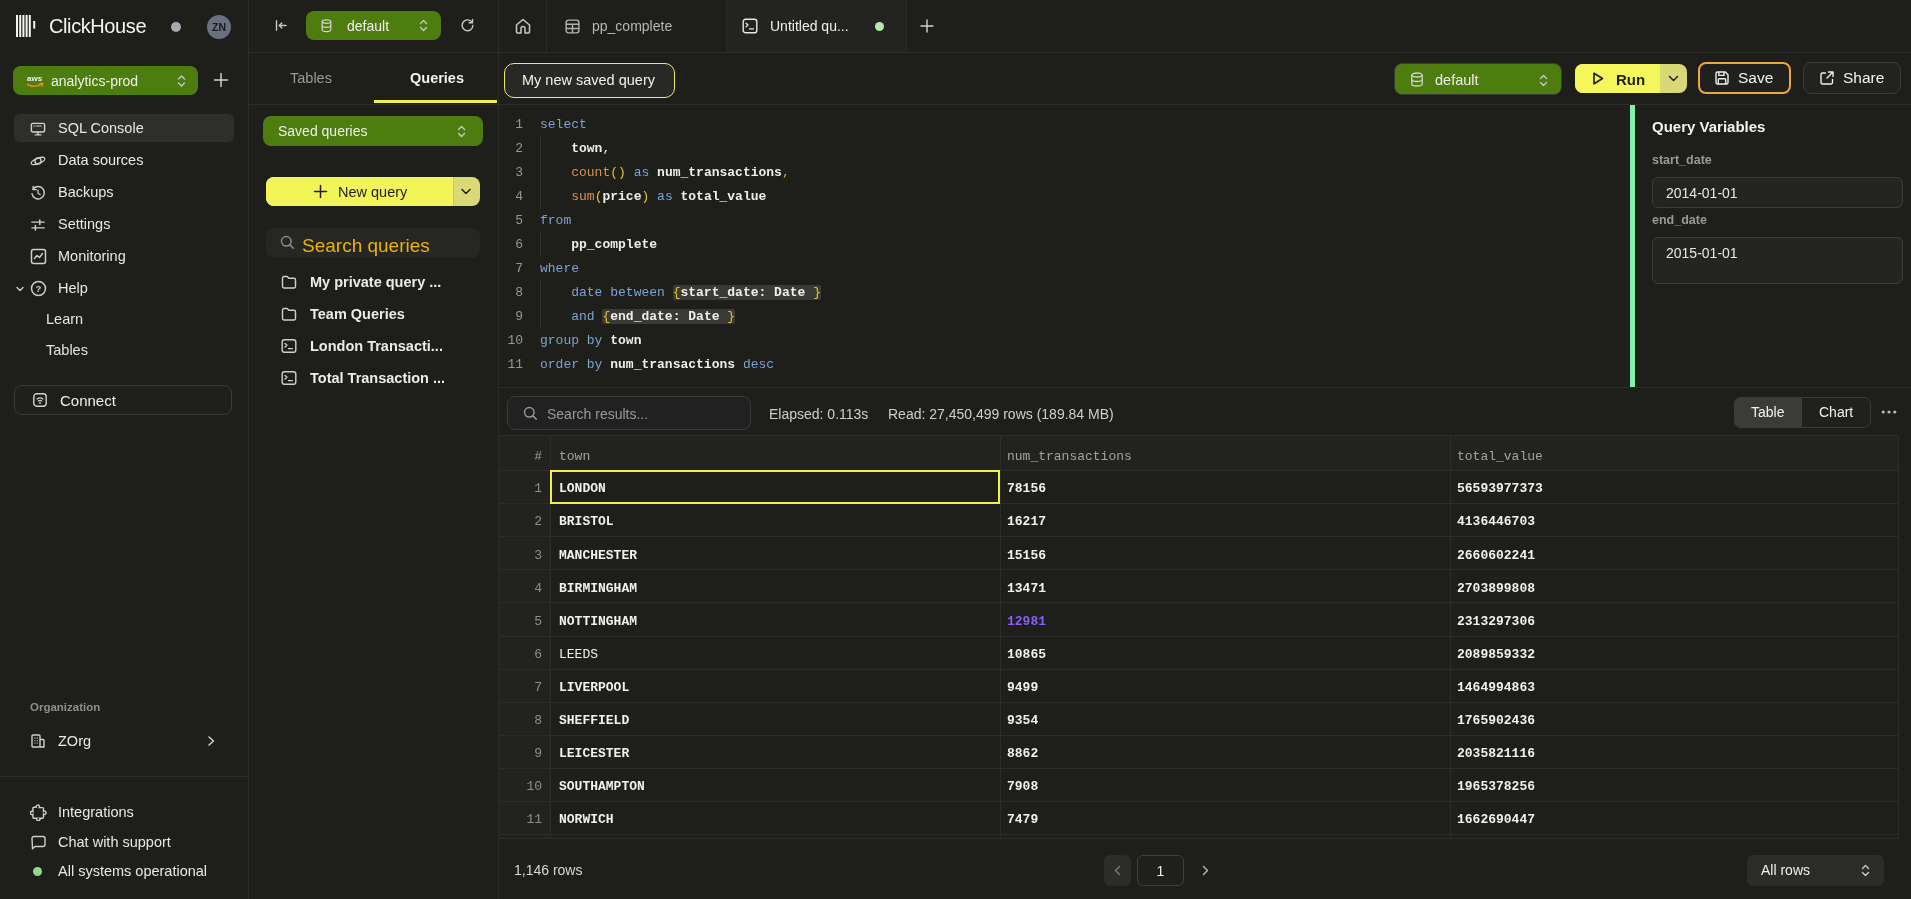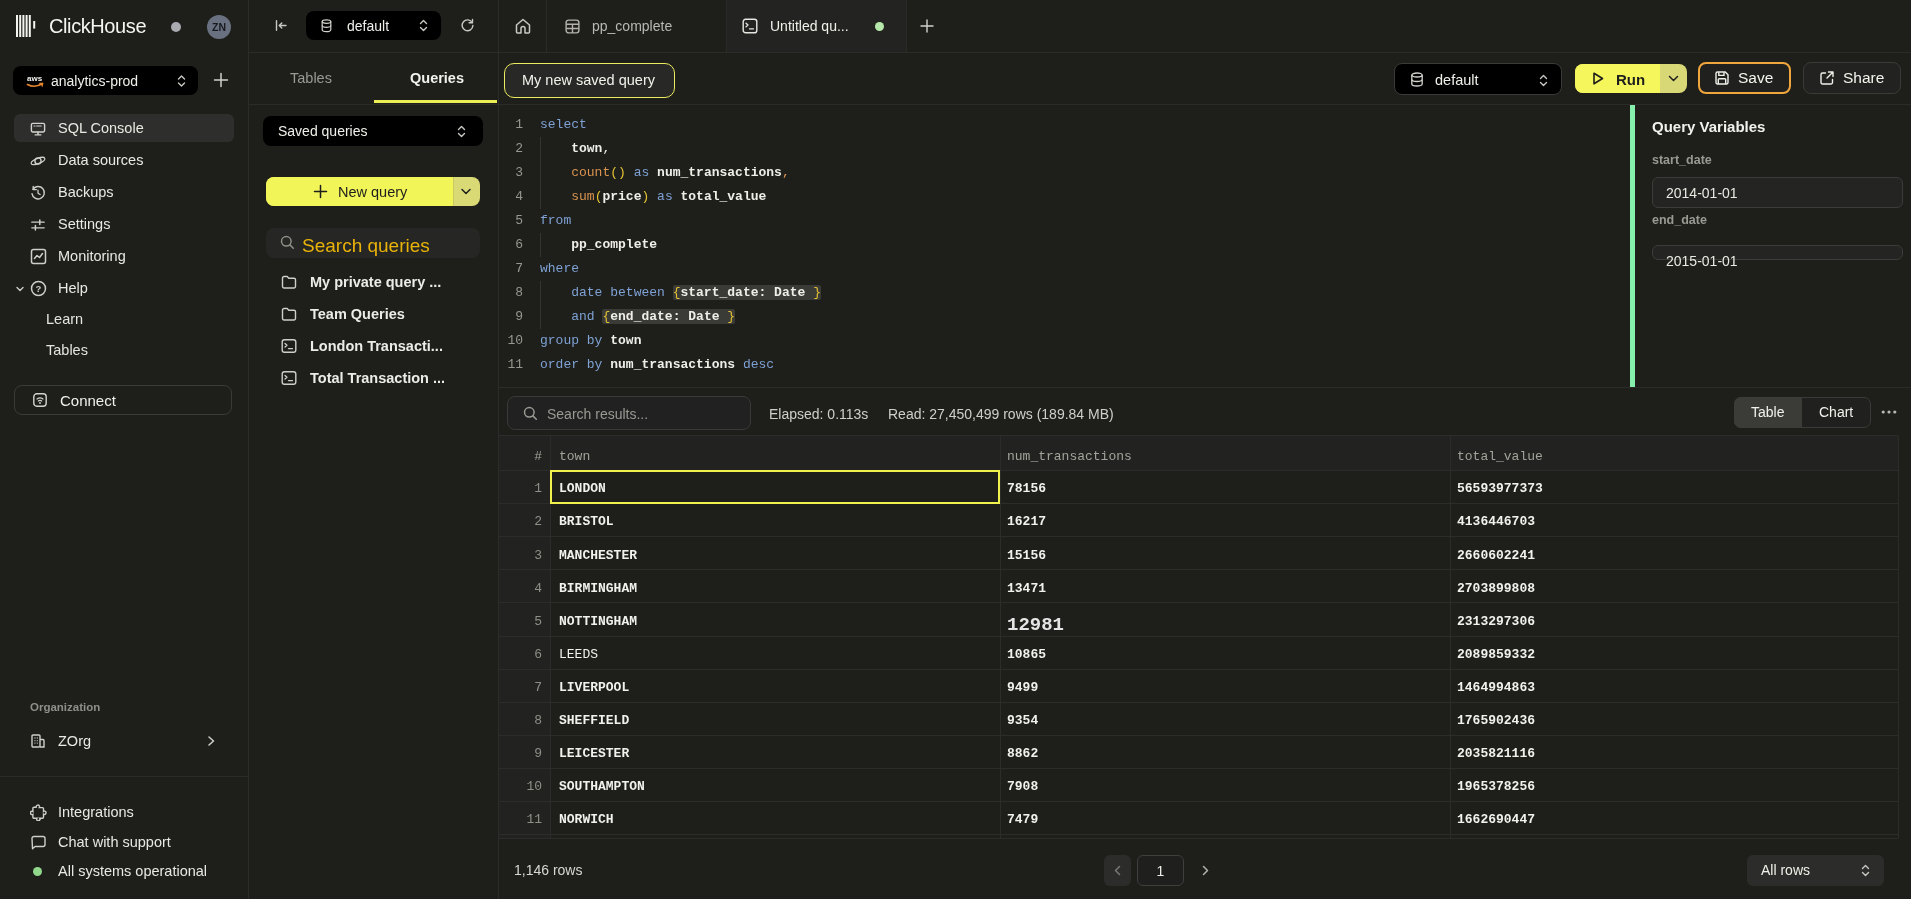--- a/index.html
+++ b/index.html
@@ -8,21 +8,21 @@
 .abs { position:absolute; }
 .mono { font-family:"Liberation Mono", monospace; }
 svg { display:block; }
 
 
 #sidebar { left:0; top:0; width:249px; height:899px; border-right:1px solid #2b2b29; }
 .sideitem { position:absolute; left:58px; font-size:14.5px; color:#e9e9e3; white-space:nowrap; }
 .sideicon { position:absolute; left:30px; }
 
 
-.sel { position:absolute; background:#000000; border-radius:8px; }
+.sel { position:absolute; background:#4d7c0f; border-radius:8px; }
 
 
 #topstrip-border { left:249px; top:52px; width:1662px; height:1px; background:#2b2b29; }
 
 
 #toolbar-border { left:499px; top:104px; width:1412px; height:1px; background:#2b2b29; }
 
 
 #gutter { left:499px; top:113px; width:24px; text-align:right; font-size:13px; line-height:24px; color:#97978f; white-space:pre; }
 #code { left:540px; top:113px; font-size:13px; line-height:24px; color:#ebebe4; white-space:pre; }
@@ -315,21 +315,21 @@
 <span class="k">group by</span> <b>town</b>
 <span class="k">order by</span> <b>num_transactions</b> <span class="k">desc</span></div>
 
 <div id="vars" class="abs">
   <div class="abs" style="left:17px; top:13px; font-size:15px; font-weight:600; color:#f2f2ec;">Query Variables</div>
   <div class="abs" style="left:17px; top:48px; font-size:12.5px; font-weight:600; color:#9a9a93;">start_date</div>
   <div class="abs" style="left:17px; top:72px; width:251px; height:31px; background:#242422; border:1px solid #3c3c3a; border-radius:6px;">
     <div class="abs" style="left:13px; top:7px; font-size:14px; color:#eaeae4;">2014-01-01</div>
   </div>
   <div class="abs" style="left:17px; top:108px; font-size:12.5px; font-weight:600; color:#9a9a93;">end_date</div>
-  <div class="abs" style="left:17px; top:140px; width:251px; height:15px; background:#242422; border:1px solid #3c3c3a; border-radius:6px;">
+  <div class="abs" style="left:17px; top:132px; width:251px; height:47px; background:#242422; border:1px solid #3c3c3a; border-radius:6px;">
     <div class="abs" style="left:13px; top:7px; font-size:14px; color:#eaeae4;">2015-01-01</div>
   </div>
 </div>
 <div id="results-border" class="abs"></div>
 
 <div class="abs" style="left:507px; top:396px; width:244px; height:34px; border:1px solid #3a3a38; border-radius:8px; background:#212121;"></div>
 <svg class="abs" style="left:523px; top:406px;" width="15" height="15" viewBox="0 0 15 15">
   <circle cx="6.3" cy="6.3" r="4.8" stroke="#9a9a93" stroke-width="1.5" fill="none"></circle>
   <path d="M9.9 9.9 L13.3 13.3" stroke="#9a9a93" stroke-width="1.5" stroke-linecap="round"></path>
 </svg>
@@ -383,21 +383,21 @@
 <div class="abs mono" style="left:499px; top:547.5px; width:43px; text-align:right; font-size:13px; color:#8f8f88;">3</div>
 <div class="abs mono" style="left:559px; top:547.5px; font-size:13px; font-weight:bold; color:#f2f2ec;">MANCHESTER</div>
 <div class="abs mono" style="left:1007px; top:547.5px; font-size:13px; font-weight:bold; color:#f2f2ec;">15156</div>
 <div class="abs mono" style="left:1457px; top:547.5px; font-size:13px; font-weight:bold; color:#f2f2ec;">2660602241</div>
 <div class="abs mono" style="left:499px; top:580.6px; width:43px; text-align:right; font-size:13px; color:#8f8f88;">4</div>
 <div class="abs mono" style="left:559px; top:580.6px; font-size:13px; font-weight:bold; color:#f2f2ec;">BIRMINGHAM</div>
 <div class="abs mono" style="left:1007px; top:580.6px; font-size:13px; font-weight:bold; color:#f2f2ec;">13471</div>
 <div class="abs mono" style="left:1457px; top:580.6px; font-size:13px; font-weight:bold; color:#f2f2ec;">2703899808</div>
 <div class="abs mono" style="left:499px; top:613.7px; width:43px; text-align:right; font-size:13px; color:#8f8f88;">5</div>
 <div class="abs mono" style="left:559px; top:613.7px; font-size:13px; font-weight:bold; color:#f2f2ec;">NOTTINGHAM</div>
-<div class="abs mono" style="left:1007px; top:613.7px; font-size:19px; font-weight:bold; color:#e5e5e5;">12981</div>
+<div class="abs mono" style="left:1007px; top:613.7px; font-size:13px; font-weight:bold; color:#8b5cf6;">12981</div>
 <div class="abs mono" style="left:1457px; top:613.7px; font-size:13px; font-weight:bold; color:#f2f2ec;">2313297306</div>
 <div class="abs mono" style="left:499px; top:646.8px; width:43px; text-align:right; font-size:13px; color:#8f8f88;">6</div>
 <div class="abs mono" style="left:559px; top:646.8px; font-size:13px; font-weight:normal; color:#f2f2ec;">LEEDS</div>
 <div class="abs mono" style="left:1007px; top:646.8px; font-size:13px; font-weight:bold; color:#f2f2ec;">10865</div>
 <div class="abs mono" style="left:1457px; top:646.8px; font-size:13px; font-weight:bold; color:#f2f2ec;">2089859332</div>
 <div class="abs mono" style="left:499px; top:679.9px; width:43px; text-align:right; font-size:13px; color:#8f8f88;">7</div>
 <div class="abs mono" style="left:559px; top:679.9px; font-size:13px; font-weight:bold; color:#f2f2ec;">LIVERPOOL</div>
 <div class="abs mono" style="left:1007px; top:679.9px; font-size:13px; font-weight:bold; color:#f2f2ec;">9499</div>
 <div class="abs mono" style="left:1457px; top:679.9px; font-size:13px; font-weight:bold; color:#f2f2ec;">1464994863</div>
 <div class="abs mono" style="left:499px; top:713.0px; width:43px; text-align:right; font-size:13px; color:#8f8f88;">8</div>

